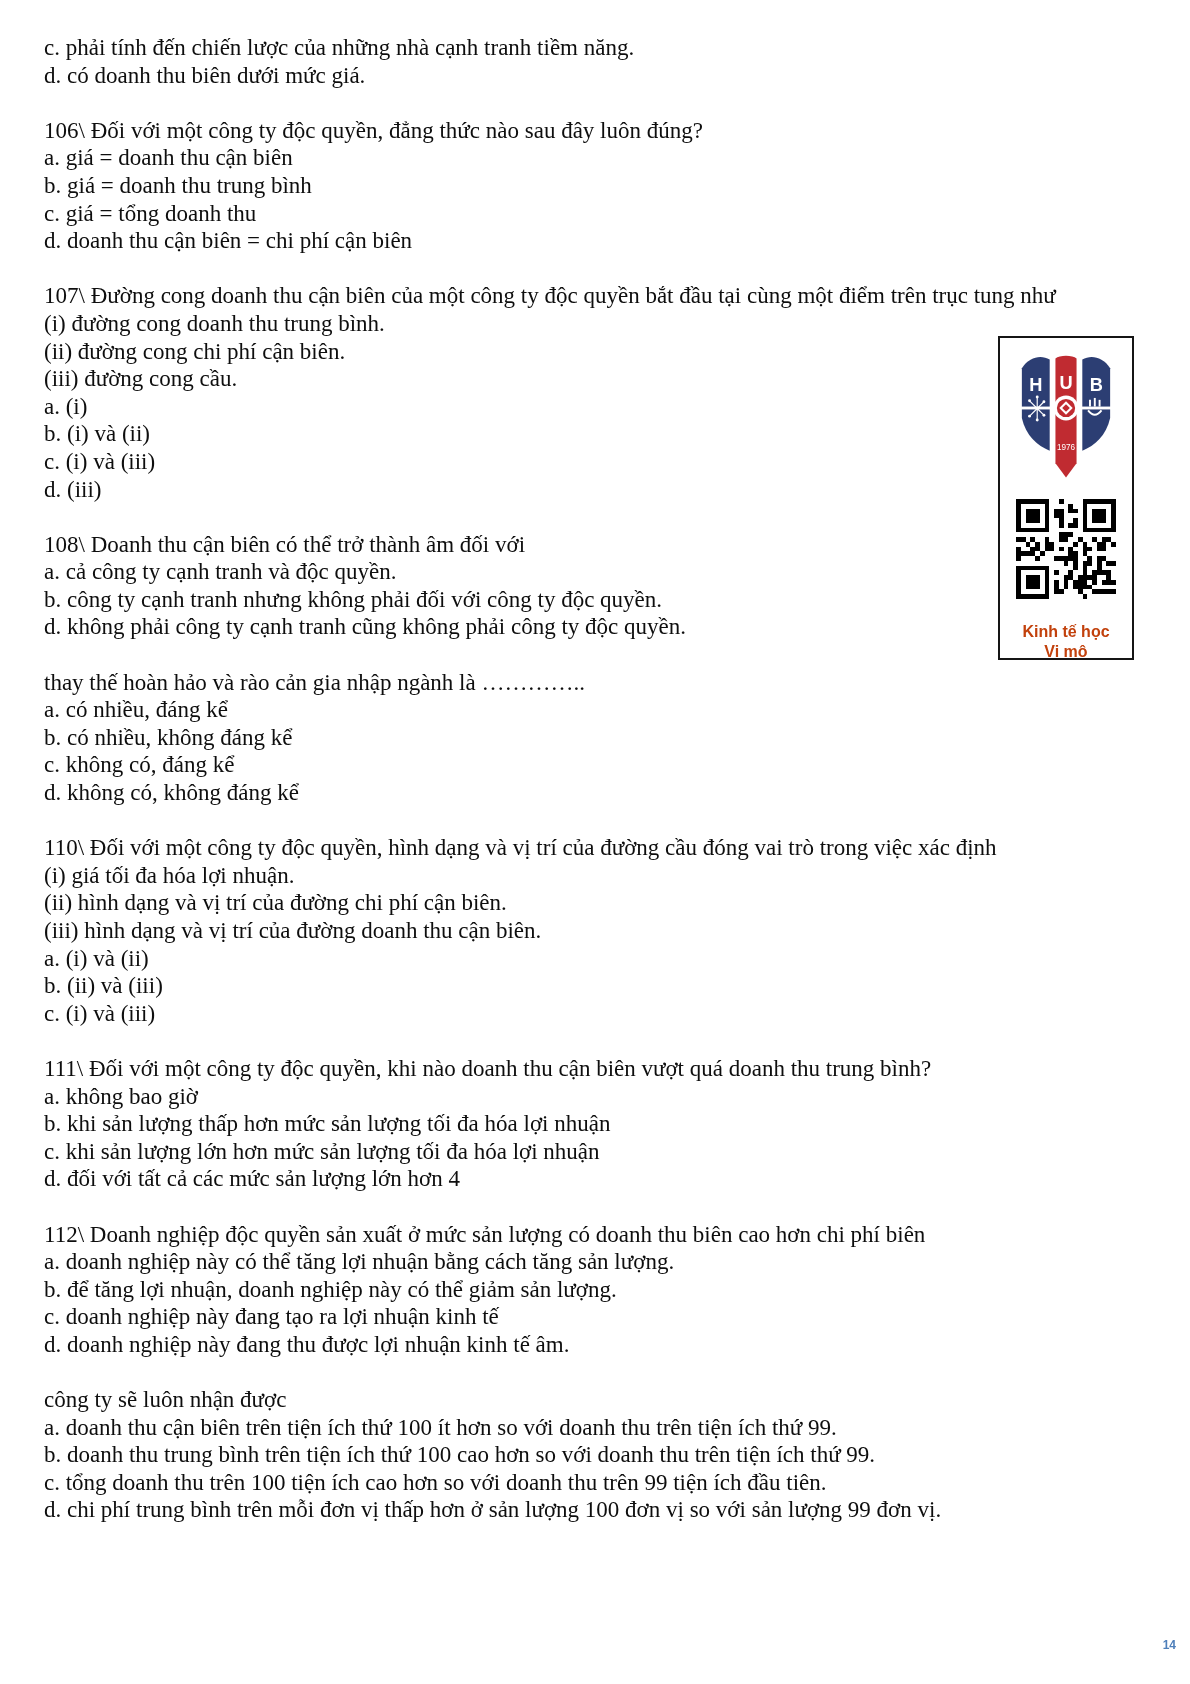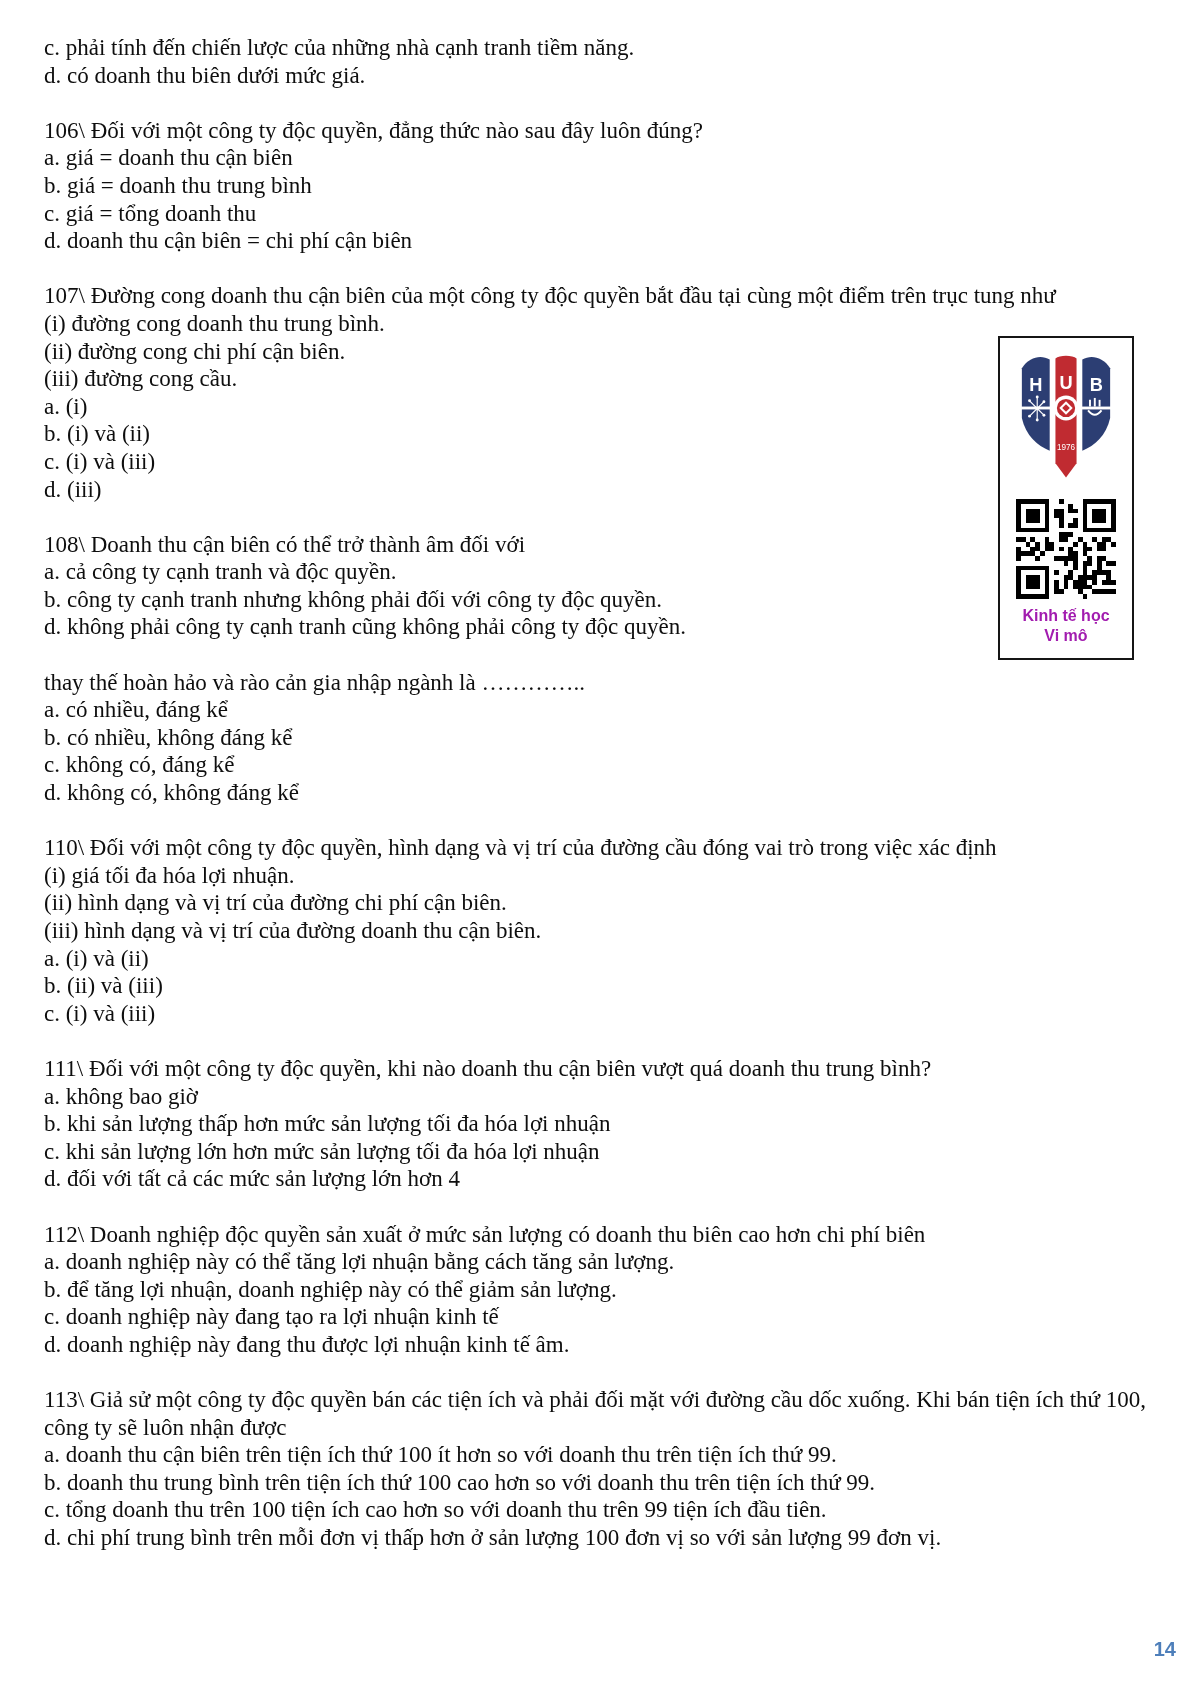--- a/index.html
+++ b/index.html
@@ -36,35 +36,35 @@
     height:320px;
     border:2px solid #151515;
     background:#ffffff;
     display:flex;
     flex-direction:column;
     align-items:center;
   }
   .shield{width:96px;height:142px;margin-top:11px;flex:none;}
   .qr{width:100px;height:100px;margin-top:8px;flex:none;background:#fff;}
   .caption{
-    margin-top:7px;
+    margin-top:23px;
     text-align:center;
     font-family:"Liberation Sans","DejaVu Sans",sans-serif;
     font-weight:bold;
     font-size:16px;
     line-height:20px;
-    color:#a21caf;
+    color:#c2410c;
   }
   .pageno{
     position:absolute;
     top:1638px;
     right:14px;
     font-family:"Liberation Sans","DejaVu Sans",sans-serif;
     font-weight:bold;
-    font-size:20px;
+    font-size:12px;
     color:#4e7fba;
   }
 </style>
 </head>
 <body>
 
 <div class="page">
 
   <div class="doc">
 
@@ -127,21 +127,20 @@
 
     <section class="q">
       <div class="line">112\ Doanh nghiệp độc quyền sản xuất ở mức sản lượng có doanh thu biên cao hơn chi phí biên</div>
       <div class="line">a. doanh nghiệp này có thể tăng lợi nhuận bằng cách tăng sản lượng.</div>
       <div class="line">b. để tăng lợi nhuận, doanh nghiệp này có thể giảm sản lượng.</div>
       <div class="line">c. doanh nghiệp này đang tạo ra lợi nhuận kinh tế</div>
       <div class="line">d. doanh nghiệp này đang thu được lợi nhuận kinh tế âm.</div>
     </section>
 
     <section class="q">
-      <div class="line">113\ Giả sử một công ty độc quyền bán các tiện ích và phải đối mặt với đường cầu dốc xuống. Khi bán tiện ích thứ 100,</div>
       <div class="line">công ty sẽ luôn nhận được</div>
       <div class="line">a. doanh thu cận biên trên tiện ích thứ 100 ít hơn so với doanh thu trên tiện ích thứ 99.</div>
       <div class="line">b. doanh thu trung bình trên tiện ích thứ 100 cao hơn so với doanh thu trên tiện ích thứ 99.</div>
       <div class="line">c. tổng doanh thu trên 100 tiện ích cao hơn so với doanh thu trên 99 tiện ích đầu tiên.</div>
       <div class="line">d. chi phí trung bình trên mỗi đơn vị thấp hơn ở sản lượng 100 đơn vị so với sản lượng 99 đơn vị.</div>
     </section>
 
   </div>
 
   <aside class="logo-card">

